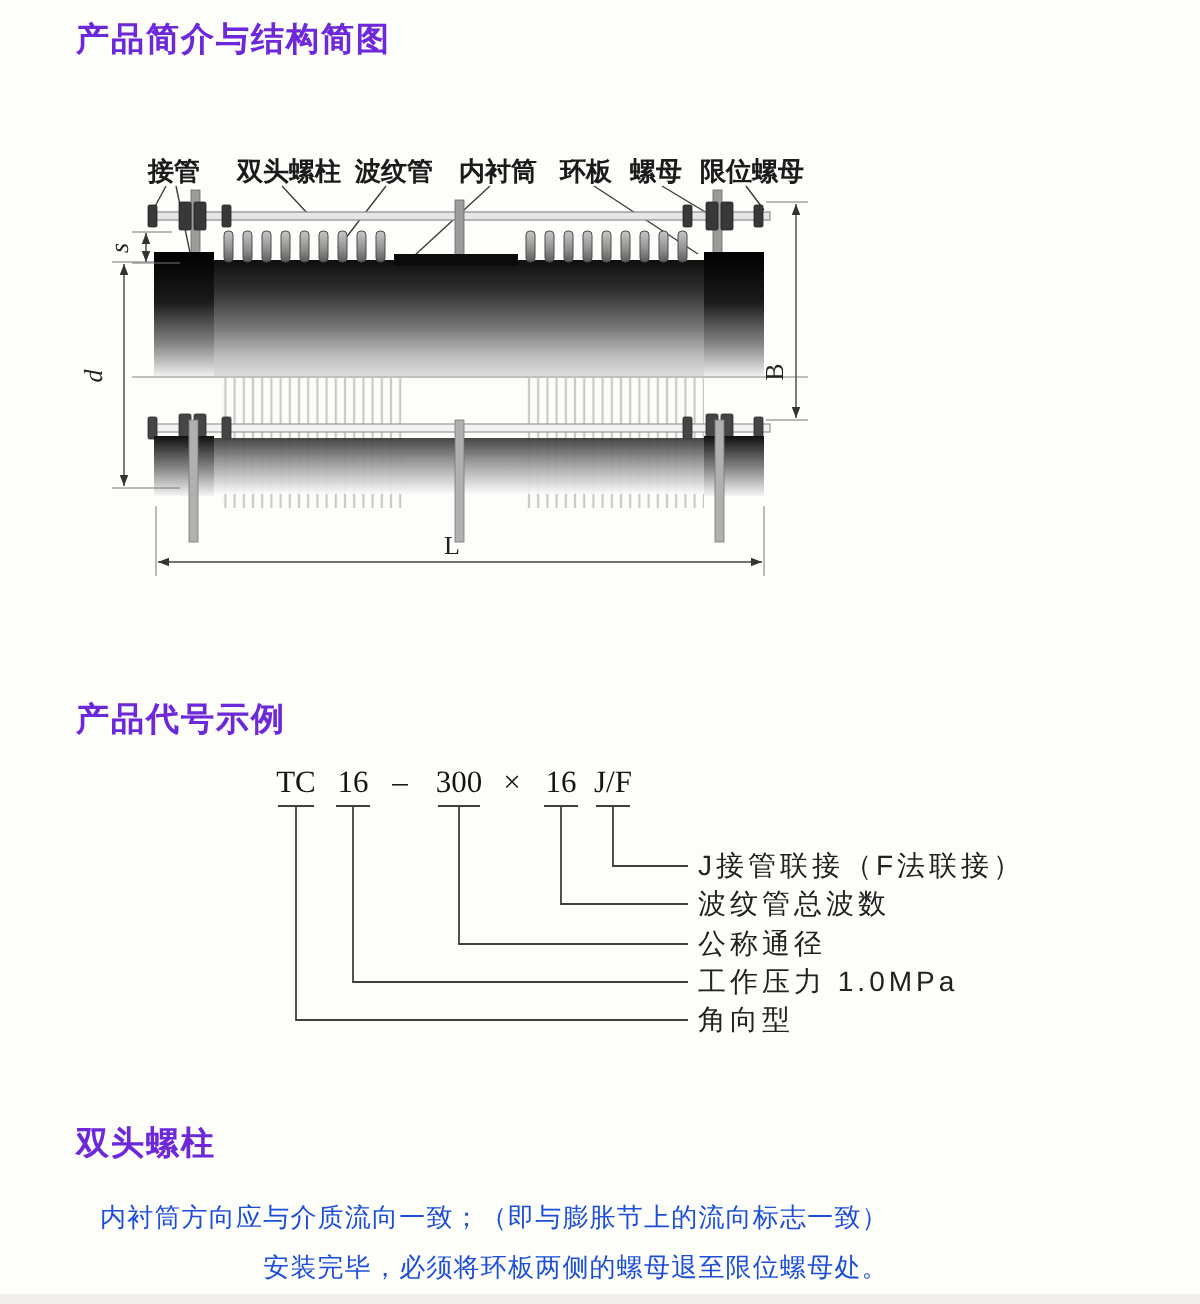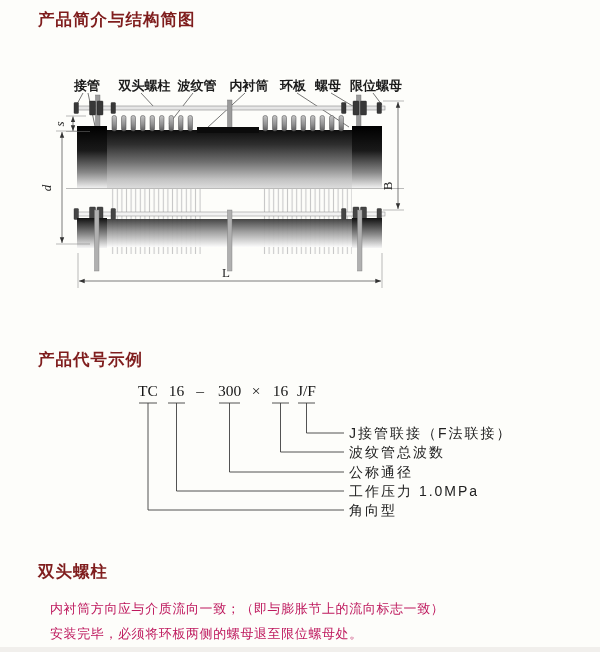--- a/index.html
+++ b/index.html
@@ -4,31 +4,31 @@
 <style>
   html,body{margin:0;padding:0;}
   body{
     width:600px;height:652px;position:relative;overflow:hidden;
     background:#fdfdfa;
     font-family:"Liberation Sans","DejaVu Sans",sans-serif;
   }
   .heading{
     position:absolute;left:38px;
     font-size:16.5px;font-weight:bold;letter-spacing:1px;
-    color:#7f1d1d;white-space:nowrap;
+    color:#6d28d9;white-space:nowrap;
   }
   #h-intro{top:9px;}
   #h-code{top:349px;}
   #h-install{top:561px;}
   .diagram-svg{position:absolute;left:25px;top:58px;}
   .code-svg{position:absolute;left:115px;top:376px;}
   .para{
     position:absolute;left:50px;top:596px;
     font-size:13px;letter-spacing:0.6px;line-height:25px;
-    color:#be185d;white-space:nowrap;
+    color:#1d4ed8;white-space:nowrap;text-align:right;
   }
   .bottom-strip{
     position:absolute;left:0;bottom:0;width:600px;height:5px;
     background:#f1efec;
   }
   .part-label{font-family:"Liberation Sans","DejaVu Sans",sans-serif;font-size:13px;font-weight:bold;fill:#1b1b1b;}
   .dim-label{font-family:"Liberation Serif","DejaVu Serif",serif;font-size:13px;fill:#222;}
   .code-text{font-family:"Liberation Serif","DejaVu Serif",serif;font-size:15.5px;fill:#151515;}
   .callout-text{font-family:"Liberation Sans","DejaVu Sans",sans-serif;font-size:14px;letter-spacing:2px;fill:#222;}
   .leader{stroke:#3c3c3c;stroke-width:0.7;fill:none;}

